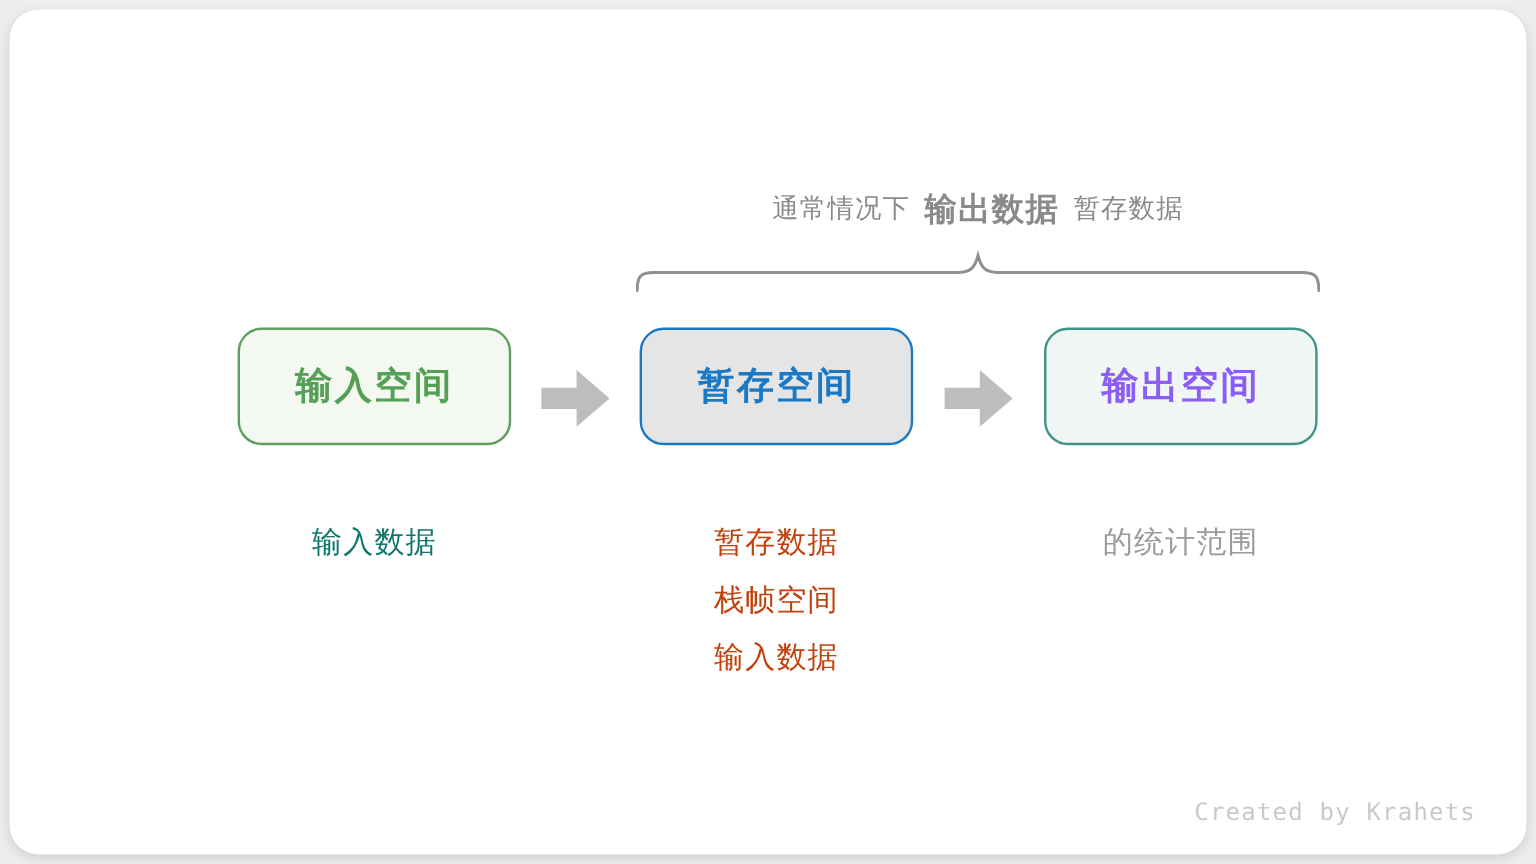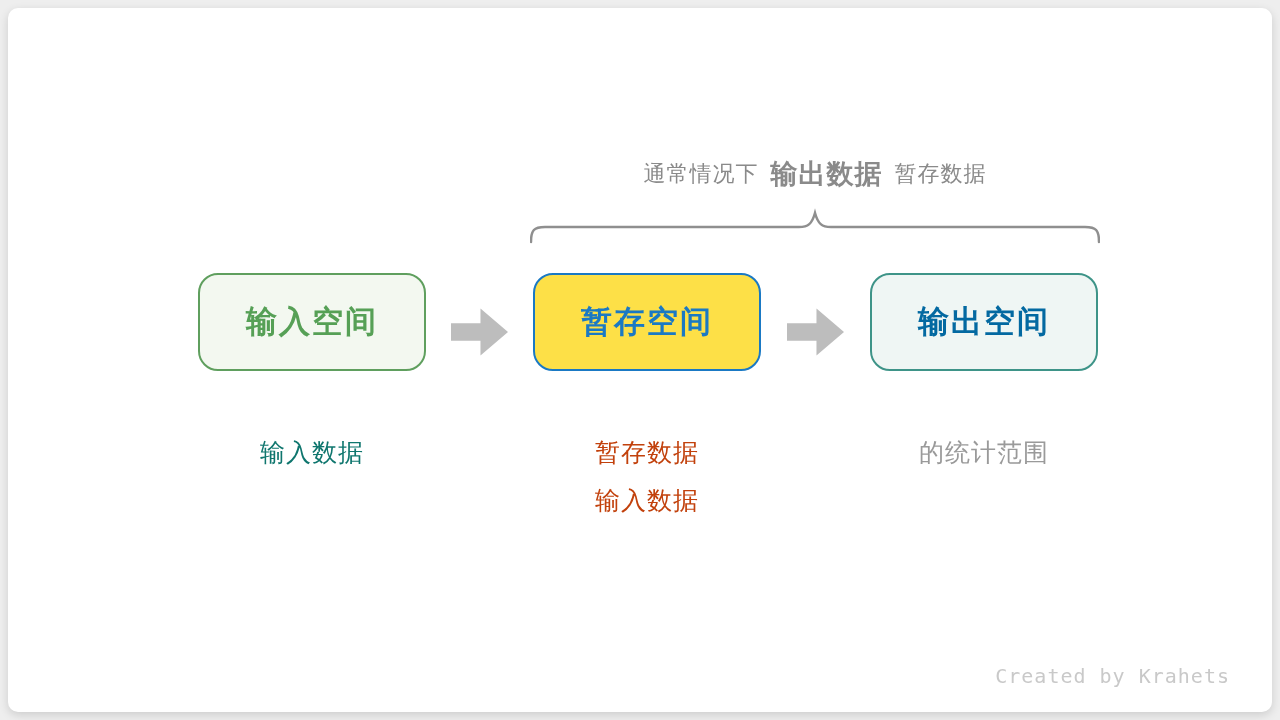--- a/index.html
+++ b/index.html
@@ -4,21 +4,21 @@
 <style>
   html,body { margin:0; padding:0; }
   body {
     width:1280px; height:720px;
     background:#eeeeee;
     font-family:"Liberation Sans", sans-serif;
     position:relative; overflow:hidden;
   }
   .card {
     position:absolute; left:8px; top:8px; right:8px; bottom:8px;
-    background:#ffffff; border-radius:10px;
+    background:#ffffff; border-radius:24px;
     box-shadow:0 3px 10px rgba(0,0,0,0.14);
   }
   .annotation {
     position:absolute; left:522px; top:144px; width:570px; height:44px;
     display:flex; align-items:center; justify-content:center;
     white-space:nowrap;
   }
   .annotation .reg { font-size:22px; font-weight:500; letter-spacing:1px; }
   .annotation .hl  { font-size:27px; font-weight:800; margin:0 12px; letter-spacing:1px; }
   .brace {
@@ -68,38 +68,39 @@
   </svg>
 
   <div class="box box-input" style="border-color: rgb(95, 159, 94); background-color: rgb(243, 248, 240); color: rgb(86, 160, 86);">
     <span>输入空间</span>
   </div>
 
   <svg class="arrow arrow-1" viewBox="0 0 58 50">
     <path d="M0 16 H30 V1 L58 25 L30 49 V34 H0 Z" style="fill: rgb(189, 189, 189);"></path>
   </svg>
 
-  <div class="box box-temp" style="border-color: rgb(26, 121, 196); background-color: #fde047; color: rgb(26, 121, 196);">
+  <div class="box box-temp" style="border-color: rgb(26, 121, 196); background-color: #e5e5e5; color: rgb(26, 121, 196);">
     <span>暂存空间</span>
   </div>
 
   <svg class="arrow arrow-2" viewBox="0 0 58 50">
     <path d="M0 16 H30 V1 L58 25 L30 49 V34 H0 Z" style="fill: rgb(189, 189, 189);"></path>
   </svg>
 
-  <div class="box box-output" style="border-color: rgb(62, 148, 136); background-color: rgb(239, 246, 244); color: #0369a1;">
+  <div class="box box-output" style="border-color: rgb(62, 148, 136); background-color: rgb(239, 246, 244); color: #8b5cf6;">
     <span>输出空间</span>
   </div>
 
   <div class="caption-col cap-input" style="color: #0f766e;">
     <div>输入数据</div>
   </div>
 
   <div class="caption-col cap-temp" style="color: #c2410c;">
     <div>暂存数据</div>
+    <div>栈帧空间</div>
     <div>输入数据</div>
   </div>
 
   <div class="caption-col cap-output" style="color: rgb(154, 154, 154);">
     <div>的统计范围</div>
   </div>
 
   <div class="footer" style="color: rgb(201, 201, 201);">Created by Krahets</div>
 
 </div>

